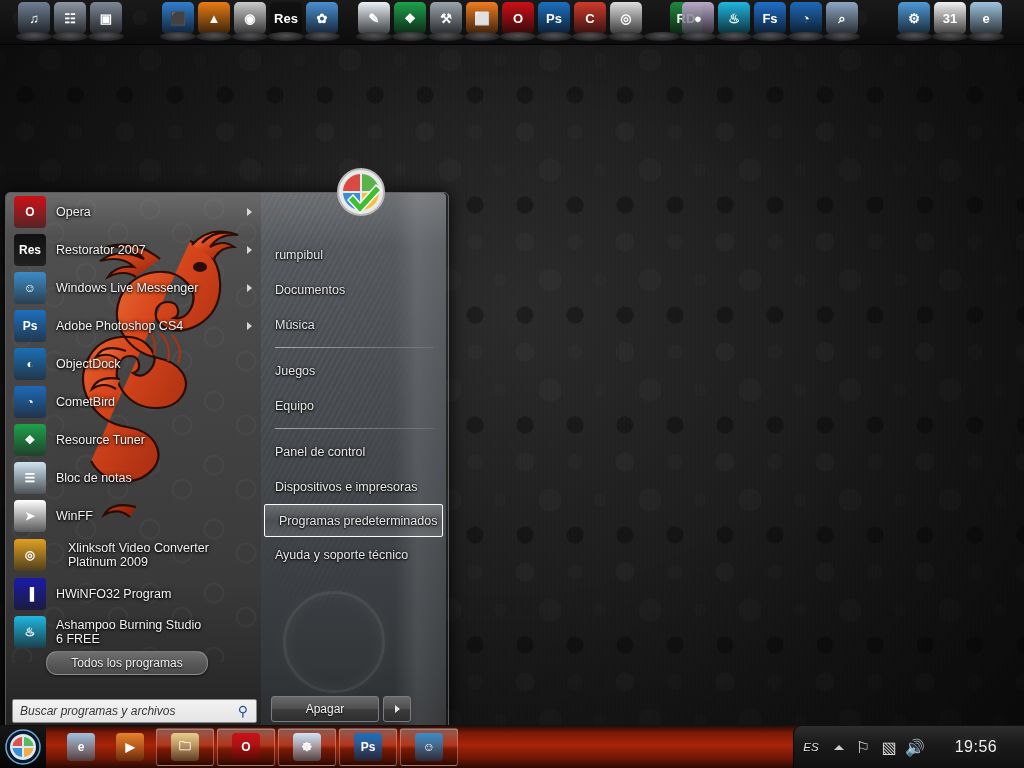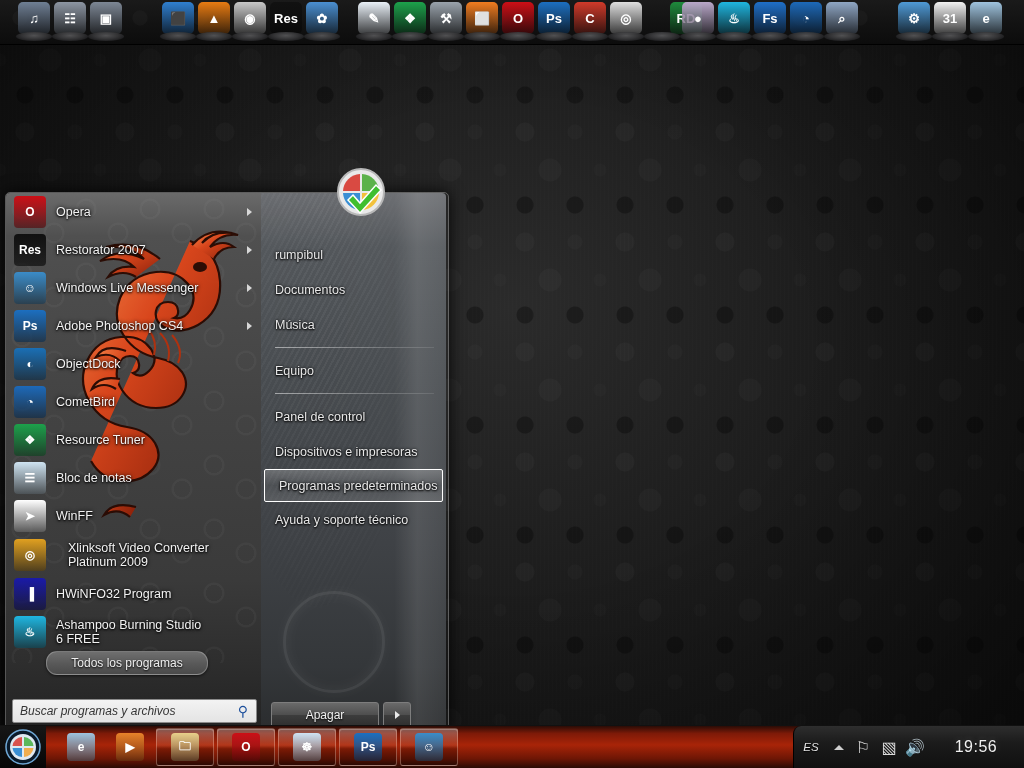--- a/index.html
+++ b/index.html
@@ -178,21 +178,21 @@
   }
   .rp-sep{
     height:1px;margin:5px 12px 5px 14px;
     background:linear-gradient(90deg, rgba(255,255,255,.50), rgba(255,255,255,.10));
     z-index:4;position:relative;
   }
   #userpic{
     position:absolute;left:330px;top:-26px;width:50px;height:50px;z-index:20;
   }
   #shutdown{
-    position:absolute;left:10px;bottom:3px;z-index:5;display:flex;
+    position:absolute;left:10px;bottom:9px;z-index:5;display:flex;
   }
   #shutdown .btn{
     height:24px;min-width:82px;padding:0 12px;
     background:linear-gradient(180deg,#6a6a6a 0%,#4f4f4f 48%,#3c3c3c 52%,#2e2e2e 100%);
     border:1px solid #7d7d7d;border-radius:3px;
     display:flex;align-items:center;justify-content:center;
     font-size:12px;color:#f0f0f0;text-shadow:0 1px 2px #000;
   }
   #shutdown .arrowbtn{
     margin-left:4px;width:26px;height:24px;
@@ -474,20 +474,23 @@
           <span class="rp-label">rumpibul</span>
         </div>
         <div class="rp-item">
           <span class="rp-label">Documentos</span>
         </div>
         <div class="rp-item">
           <span class="rp-label">Música</span>
         </div>
         <div class="rp-sep"></div>
         <div class="rp-item">
+          <span class="rp-label">Juegos</span>
+        </div>
+        <div class="rp-item">
           <span class="rp-label">Equipo</span>
         </div>
         <div class="rp-sep"></div>
         <div class="rp-item">
           <span class="rp-label">Panel de control</span>
         </div>
         <div class="rp-item">
           <span class="rp-label">Dispositivos e impresoras</span>
         </div>
         <div class="rp-item selected">

